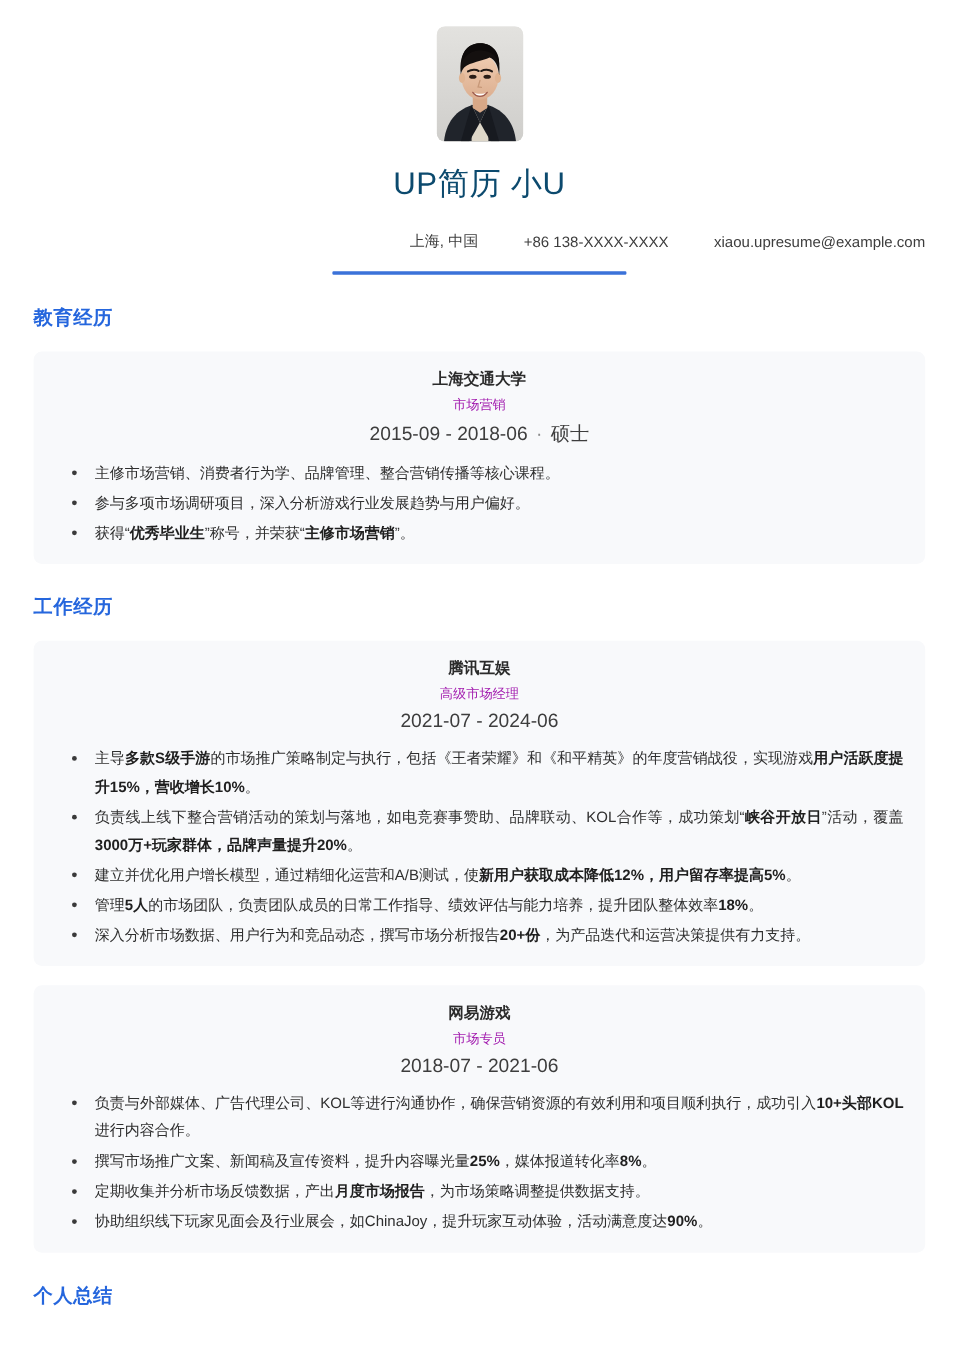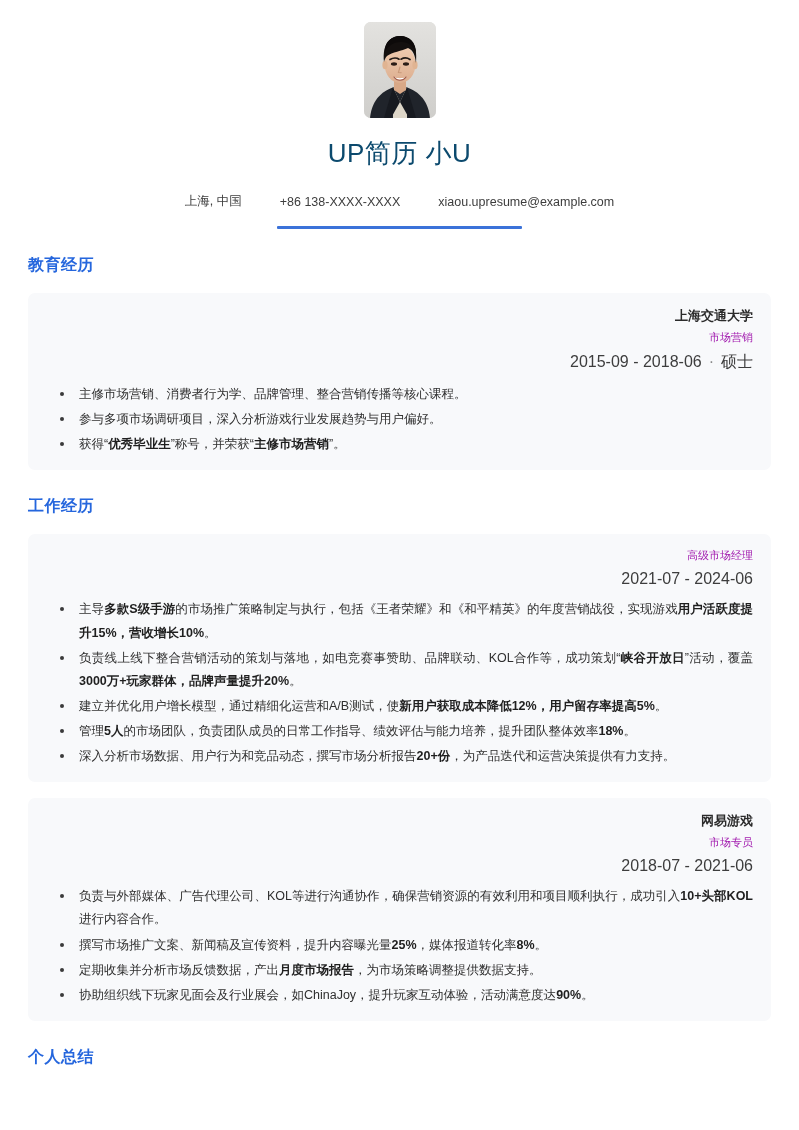--- a/index.html
+++ b/index.html
@@ -37,21 +37,21 @@
     font-weight: 500;
     letter-spacing: 0.5px;
     color: #0c4a6e;
     margin-bottom: 22px;
   }
 
   .contact-row {
     font-size: 12.5px;
     color: #3d3d3d;
     display: flex;
-    justify-content: center;
+    justify-content: flex-end;
     align-items: center;
     gap: 0;
     margin-bottom: 16px;
   }
   .contact-item { white-space: nowrap; }
   .contact-gap { display: inline-block; width: 38px; }
 
   .header-rule {
     width: 245px;
     height: 3px;
@@ -73,21 +73,21 @@
   }
 
   .card {
     background: #f8f9fb;
     border-radius: 7px;
     padding: 14px 18px 14px 18px;
     margin-bottom: 16px;
   }
   .card:last-child { margin-bottom: 0; }
 
-  .entry-head { text-align: right; }
+  .entry-head { text-align: center; }
 
   .entry-org {
     font-size: 13px;
     font-weight: bold;
     color: #2b2b2b;
     margin-bottom: 5px;
   }
   .entry-role {
     font-size: 11px;
     color: #a21caf;
@@ -204,20 +204,21 @@
             <li>主修市场营销、消费者行为学、品牌管理、整合营销传播等核心课程。</li>
             <li>参与多项市场调研项目，深入分析游戏行业发展趋势与用户偏好。</li>
             <li>获得“<b>优秀毕业生</b>”称号，并荣获“<b>主修市场营销</b>”。</li>
           </ul>
         </div>
       </div>
       <div class="section">
         <div class="section-title">工作经历</div>
         <div class="card">
           <div class="entry-head">
+            <div class="entry-org">腾讯互娱</div>
             <div class="entry-role">高级市场经理</div>
             <div class="entry-meta"><span>2021-07 - 2024-06</span></div>
           </div>
           <ul class="bullets">
             <li>主导<b>多款S级手游</b>的市场推广策略制定与执行，包括《王者荣耀》和《和平精英》的年度营销战役，实现游戏<b>用户活跃度提升15%，营收增长10%</b>。</li>
             <li>负责线上线下整合营销活动的策划与落地，如电竞赛事赞助、品牌联动、KOL合作等，成功策划“<b>峡谷开放日</b>”活动，覆盖<b>3000万+玩家群体，品牌声量提升20%</b>。</li>
             <li>建立并优化用户增长模型，通过精细化运营和A/B测试，使<b>新用户获取成本降低12%，用户留存率提高5%</b>。</li>
             <li>管理<b>5人</b>的市场团队，负责团队成员的日常工作指导、绩效评估与能力培养，提升团队整体效率<b>18%</b>。</li>
             <li>深入分析市场数据、用户行为和竞品动态，撰写市场分析报告<b>20+份</b>，为产品迭代和运营决策提供有力支持。</li>
           </ul>

